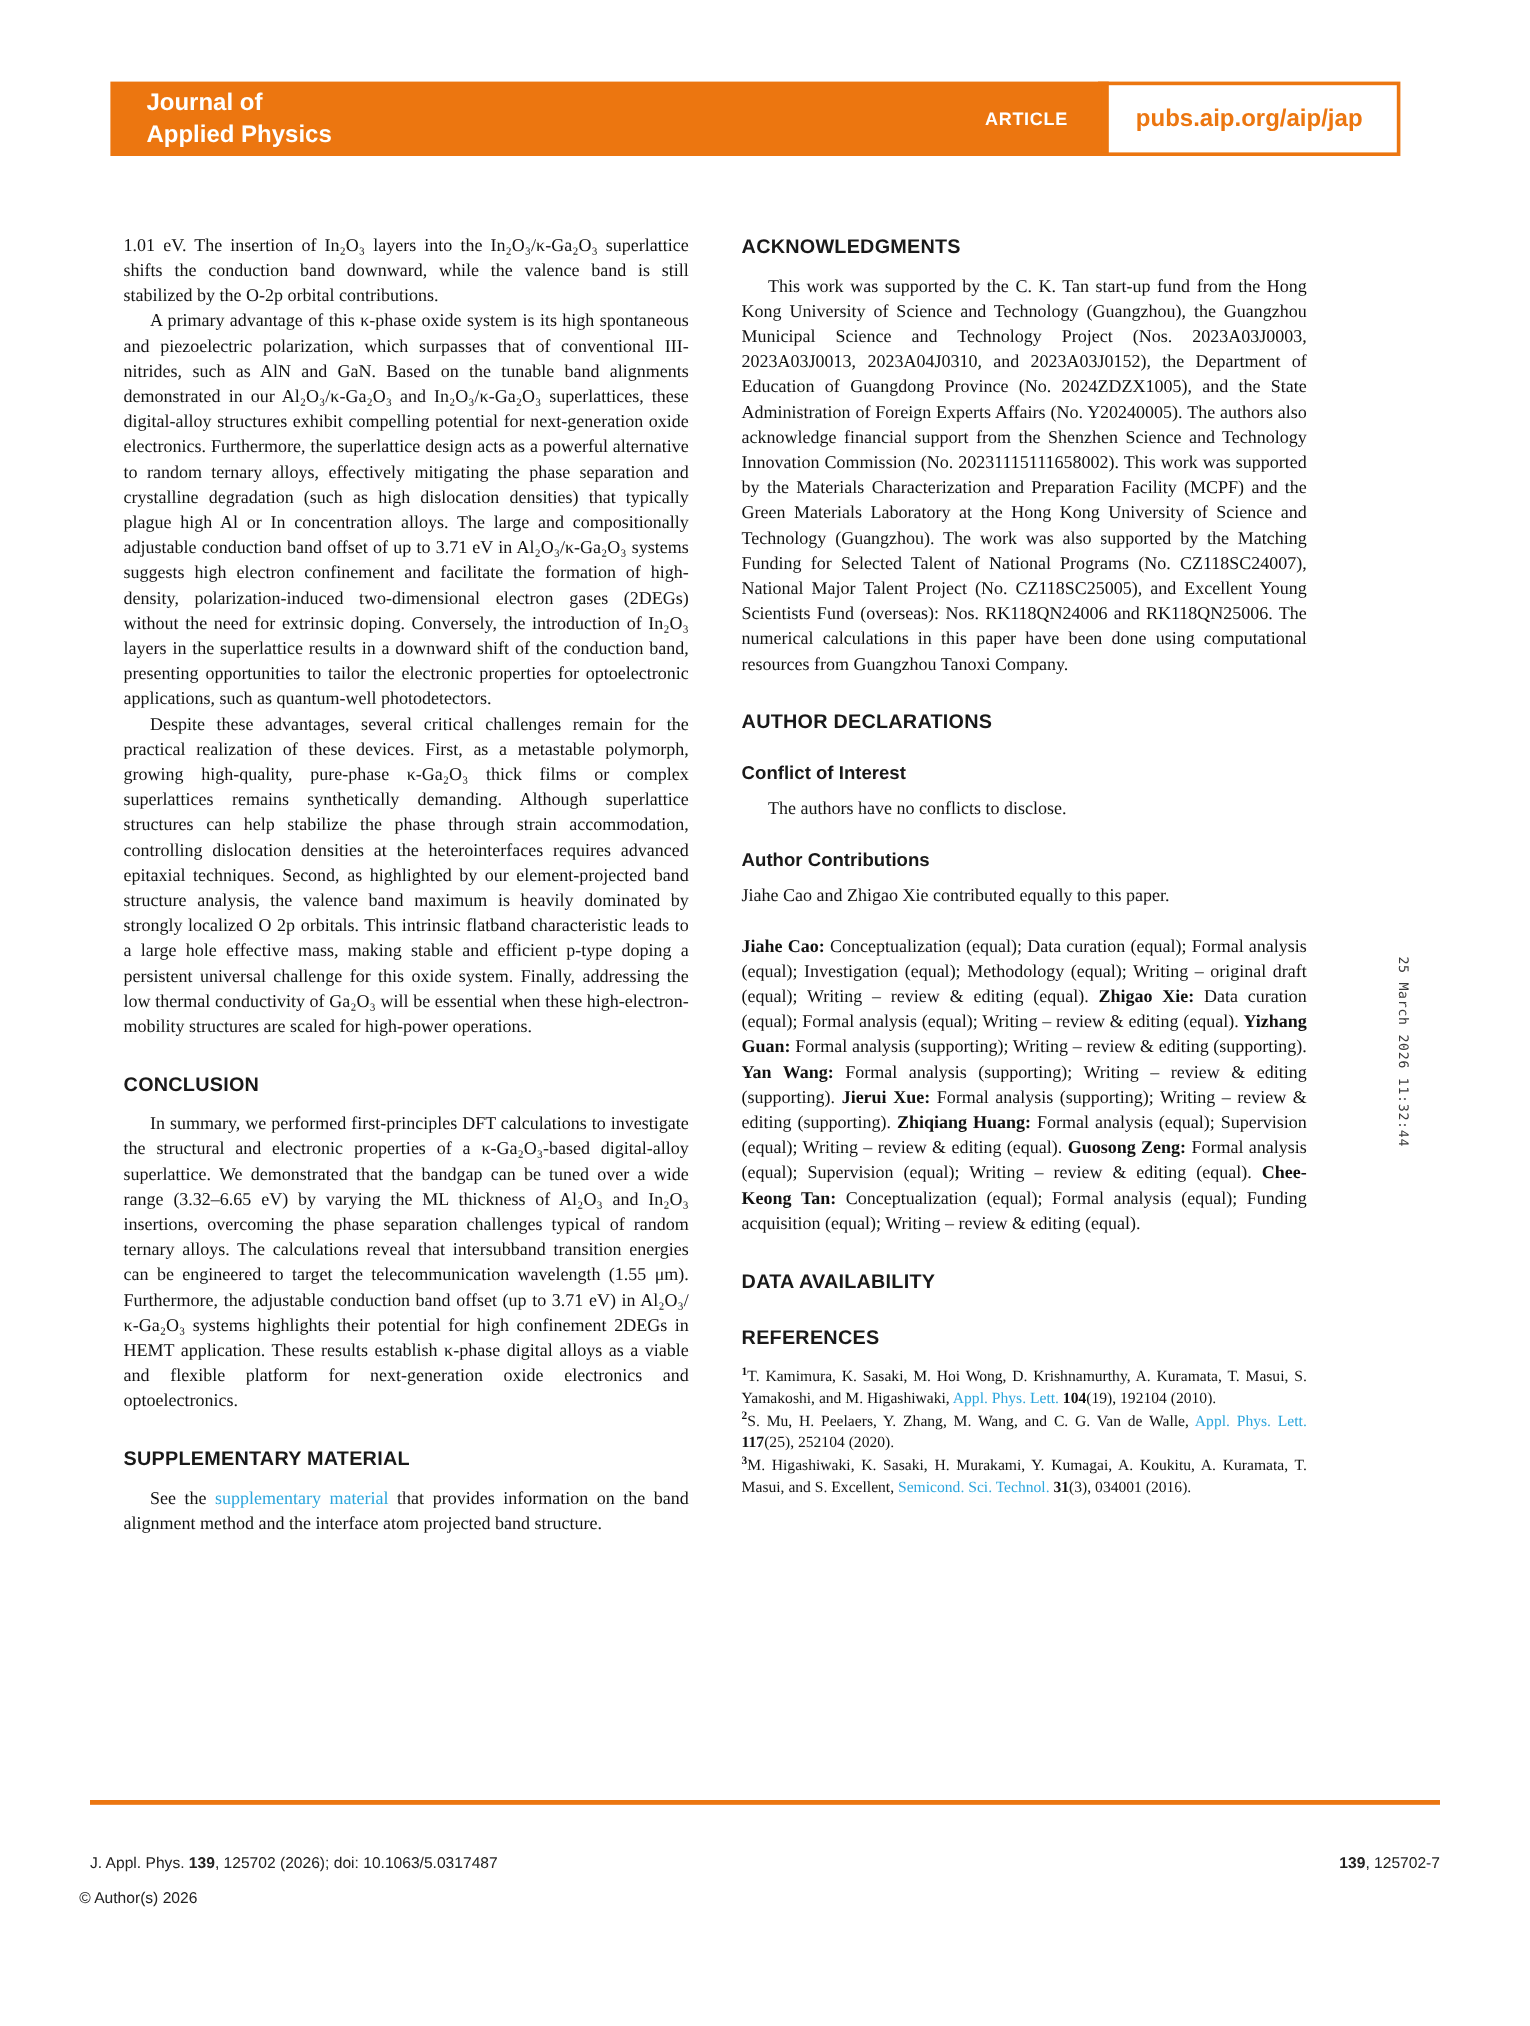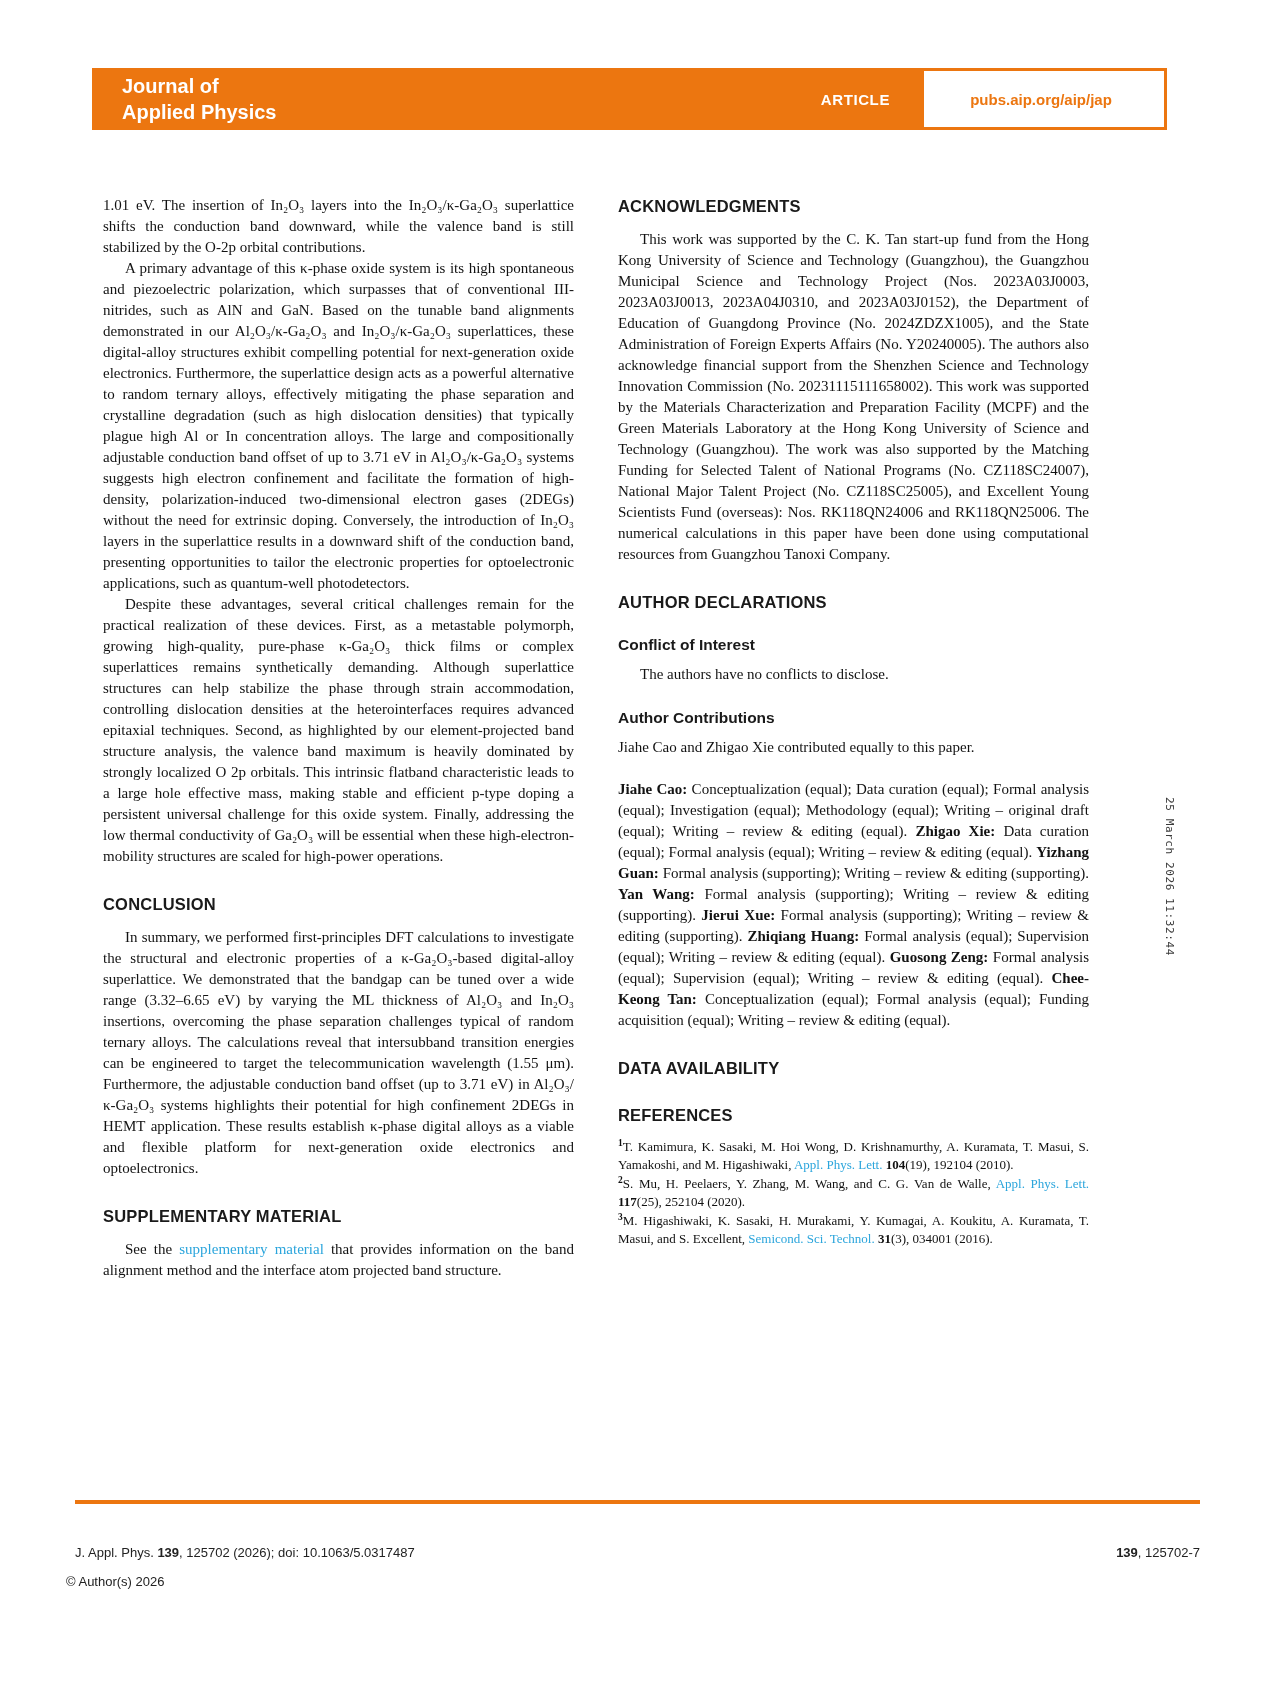--- a/index.html
+++ b/index.html
@@ -11,21 +11,21 @@
   .banner{
     position:absolute;left:92px;top:68px;width:832px;height:62px;
     background:var(--orange,#ec7610);color:#fff;
     font-family:"Liberation Sans",sans-serif;
   }
   .jname{position:absolute;left:30px;top:5px;font-weight:bold;font-size:20px;line-height:26px;}
   .article-label{position:absolute;right:34px;top:23px;font-size:15px;font-weight:bold;letter-spacing:.6px;}
   .urlbox{
     position:absolute;left:915px;top:68px;width:252px;height:62px;box-sizing:border-box;
     border:3px solid var(--orange,#ec7610);display:flex;align-items:center;justify-content:center;
-    font-family:"Liberation Sans",sans-serif;font-weight:bold;font-size:15px;color:var(--orange,#ec7610);
+    font-family:"Liberation Sans",sans-serif;font-weight:bold;font-size:20px;color:var(--orange,#ec7610);
   }
   
   .stamp{
     position:absolute;left:1163px;top:797px;
     writing-mode:vertical-rl;
     font-family:"DejaVu Sans Mono",monospace;font-size:11px;letter-spacing:.6px;color:#3a3a3a;
   }
   
   .columns{position:absolute;left:103px;top:195px;width:986px;display:flex;gap:44px;justify-content:flex-end;}
   .col{width:475px;}

